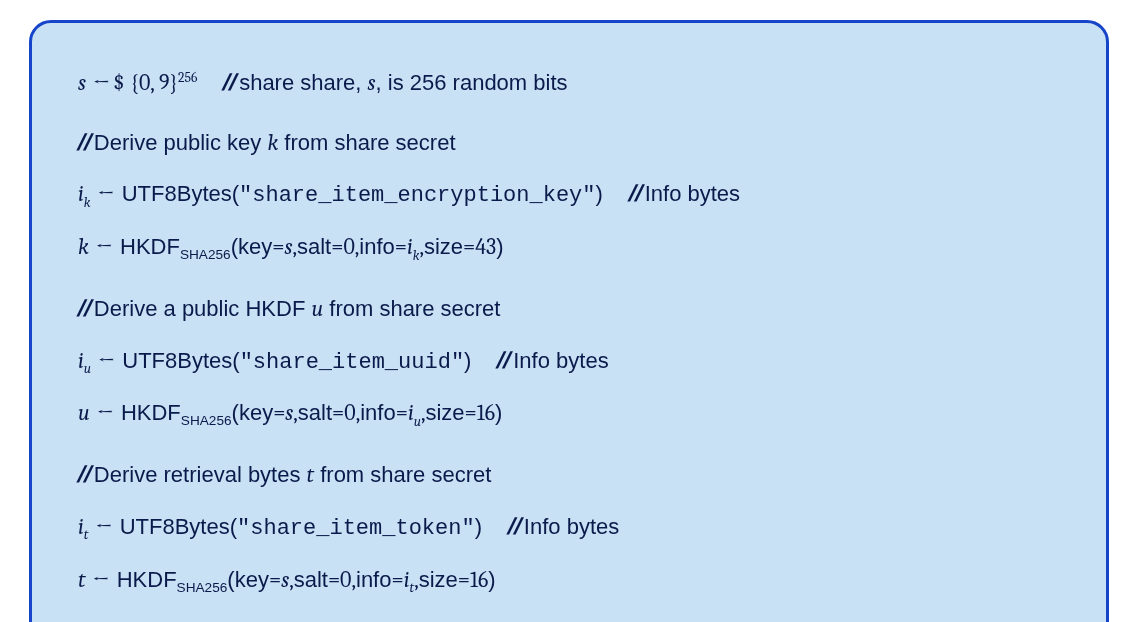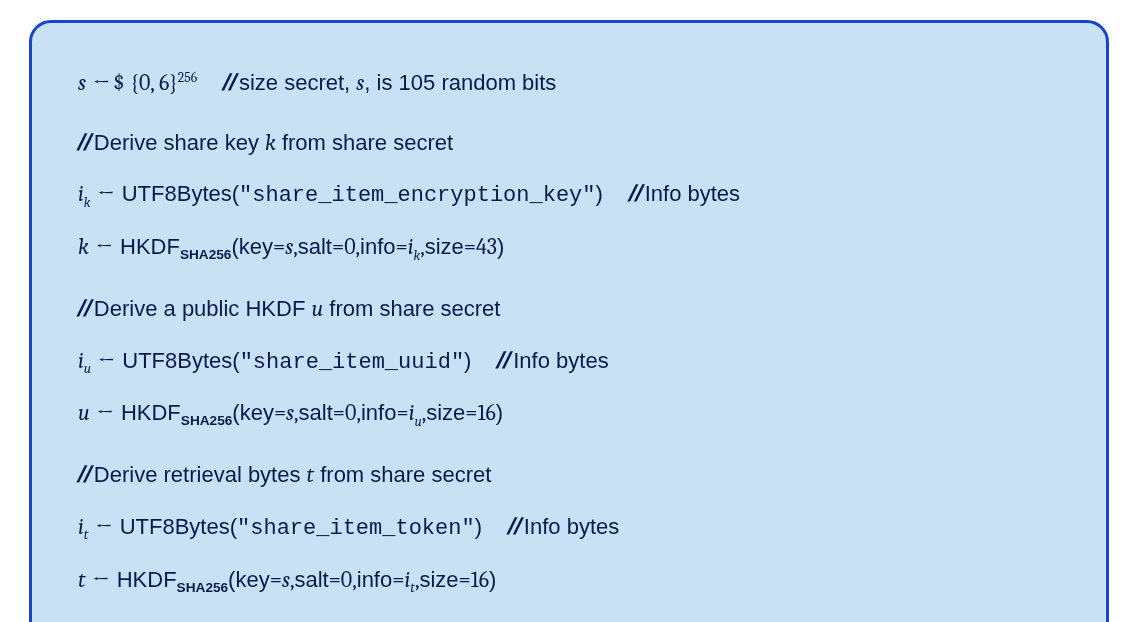--- a/index.html
+++ b/index.html
@@ -29,51 +29,51 @@
   }
   .gap-top{margin-top:28px;}
   .math-it{font-family:"Cambria","Georgia","Times New Roman",serif;font-style:italic;}
   .math-rm{font-family:"Cambria","Georgia","Times New Roman",serif;font-style:normal;}
   .sf{font-family:"Segoe UI","Helvetica Neue",Arial,sans-serif;font-style:normal;}
   .tt{font-family:"Consolas","Menlo","Courier New",monospace;font-style:normal;}
   .arrow{font-family:"Cambria","Georgia","Times New Roman",serif;padding:0 7px;}
   .dollar{font-family:"Cambria","Georgia","Times New Roman",serif;margin-left:-4px;margin-right:6px;}
   .sup{font-size:0.62em;vertical-align:super;position:relative;top:0px;}
   .sub{font-size:0.62em;vertical-align:sub;position:relative;top:0px;}
-  .subsf{font-family:"Segoe UI","Helvetica Neue",Arial,sans-serif;font-style:normal;font-size:0.62em;vertical-align:sub;font-weight:bold;}
+  .subsf{font-family:"Segoe UI","Helvetica Neue",Arial,sans-serif;font-style:normal;font-size:0.62em;vertical-align:sub;}
   .slash{display:inline-block;font-weight:900;font-style:italic;transform:skewX(-6deg);font-size:1.05em;padding-right:3px;}
   .cmt{font-style:normal;}
   .commentblock{display:inline-flex;align-items:baseline;}
   .pad{display:inline-block;width:26px;}
   .nowrap{white-space:nowrap;}
 </style>
 </head>
 <body>
 
 <div class="panel">
 
   <div class="line">
     <span class="math-it nowrap">s</span>
     <span class="arrow">←</span>
     <span class="dollar math-rm">$</span>
-    <span class="math-rm nowrap"><span>{0, 6}</span><span class="sup">256</span></span>
-    <span class="pad"></span>
-    <span class="commentblock">
-      <span class="slash">//</span>
-      <span class="cmt">
-        <span>size secret, </span><span class="math-it">s</span><span>, is 105 random bits</span>
+    <span class="math-rm nowrap"><span>{0, 9}</span><span class="sup">256</span></span>
+    <span class="pad"></span>
+    <span class="commentblock">
+      <span class="slash">//</span>
+      <span class="cmt">
+        <span>share share, </span><span class="math-it">s</span><span>, is 256 random bits</span>
       </span>
     </span>
   </div>
 
   <div class="line gap-top">
     <span class="commentblock">
       <span class="slash">//</span>
       <span class="cmt">
-        <span>Derive share key </span><span class="math-it">k</span><span> from share secret</span>
+        <span>Derive public key </span><span class="math-it">k</span><span> from share secret</span>
       </span>
     </span>
   </div>
 
   <div class="line">
     <span class="math-it nowrap"><span>i</span><span class="sub">k</span></span>
     <span class="arrow">←</span>
     <span class="sf">UTF8Bytes</span>
     <span class="sf">(</span>
     <span class="tt">"share_item_encryption_key"</span>

